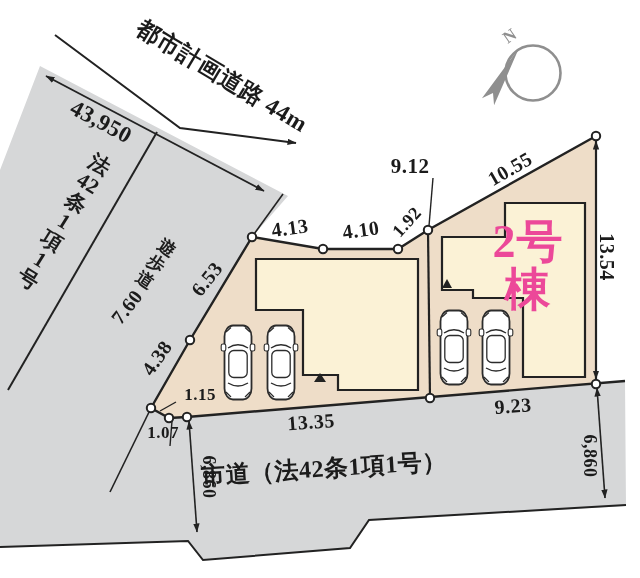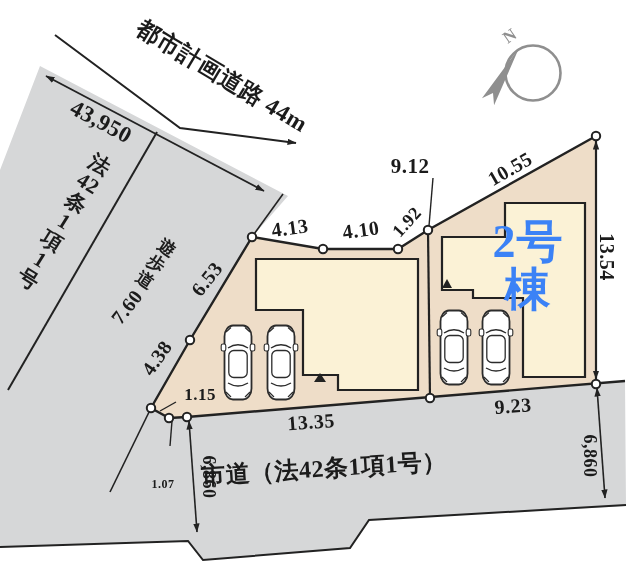--- a/index.html
+++ b/index.html
@@ -6,21 +6,21 @@
   #plan{
     position:relative;width:640px;height:578px;background:#ffffff;overflow:hidden;
     font-family:"Liberation Serif","DejaVu Serif",serif;
   }
   #plan svg{position:absolute;left:0;top:0;}
   .lbl{
     position:absolute;white-space:pre-line;text-align:center;line-height:1.04;
     transform:translate(-50%,-50%) rotate(var(--r,0deg));
     color:#1b1b1b;font-weight:600;letter-spacing:0.5px;
   }
-  .lbl-building{font-weight:700;color:#3b82f6;letter-spacing:1px;}
+  .lbl-building{font-weight:700;color:#ec4899;letter-spacing:1px;}
   .lbl-compass{color:#8f8f8f;font-weight:700;}
 </style>
 </head>
 <body>
 
 <div id="plan">
 
   <svg width="640" height="578" viewBox="0 0 640 578">
     <defs>
       <marker id="arr" orient="auto-start-reverse" markerWidth="12" markerHeight="10" refX="8.5" refY="3.2" markerUnits="userSpaceOnUse">
@@ -97,21 +97,21 @@
 項
 1
 号</div>
   <div class="lbl" style="left:156px;top:264px;--r:34deg;font-size:17.5px;line-height:1.1;">遊
 歩
 道</div>
   <div class="lbl" style="left:127px;top:307px;--r:-52deg;font-size:20px;">7.60</div>
   <div class="lbl" style="left:207px;top:279px;--r:-52deg;font-size:20px;">6.53</div>
   <div class="lbl" style="left:157px;top:358px;--r:-55deg;font-size:20px;">4.38</div>
   <div class="lbl" style="left:200px;top:395px;font-size:17px;">1.15</div>
-  <div class="lbl" style="left:163px;top:484px;font-size:12px;">1.07</div>
+  <div class="lbl" style="left:163px;top:433px;font-size:17px;">1.07</div>
   <div class="lbl" style="left:209px;top:477px;--r:90deg;font-size:18px;">6,860</div>
   <div class="lbl" style="left:290px;top:228px;--r:-8deg;font-size:20px;">4.13</div>
   <div class="lbl" style="left:361px;top:230px;--r:-8deg;font-size:20px;">4.10</div>
   <div class="lbl" style="left:407px;top:222px;--r:-48deg;font-size:18px;">1.92</div>
   <div class="lbl" style="left:410px;top:167px;font-size:21px;">9.12</div>
   <div class="lbl" style="left:510px;top:169px;--r:-30deg;font-size:20px;">10.55</div>
   <div class="lbl" style="left:607px;top:257px;--r:90deg;font-size:20px;">13.54</div>
   <div class="lbl" style="left:311px;top:422px;--r:-4deg;font-size:20px;">13.35</div>
   <div class="lbl" style="left:513px;top:406px;--r:-4deg;font-size:20px;">9.23</div>
   <div class="lbl" style="left:590px;top:456px;--r:90deg;font-size:18px;">6,860</div>

